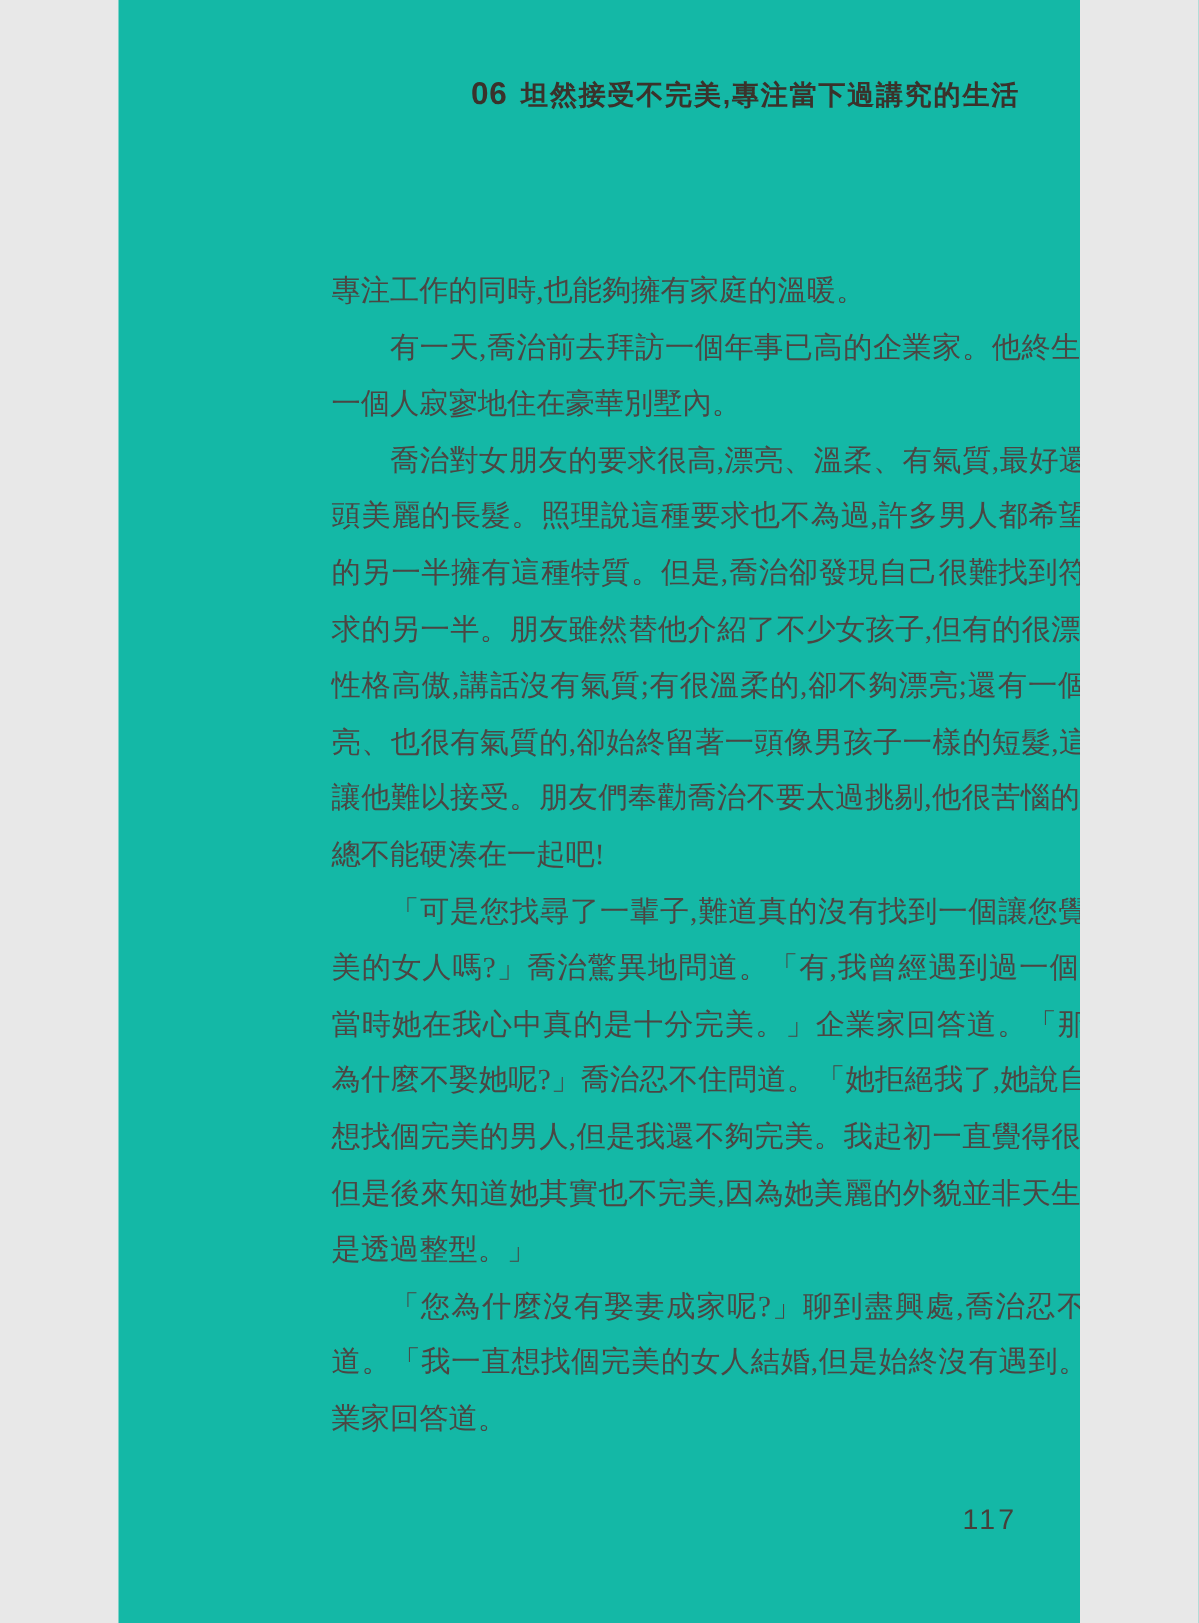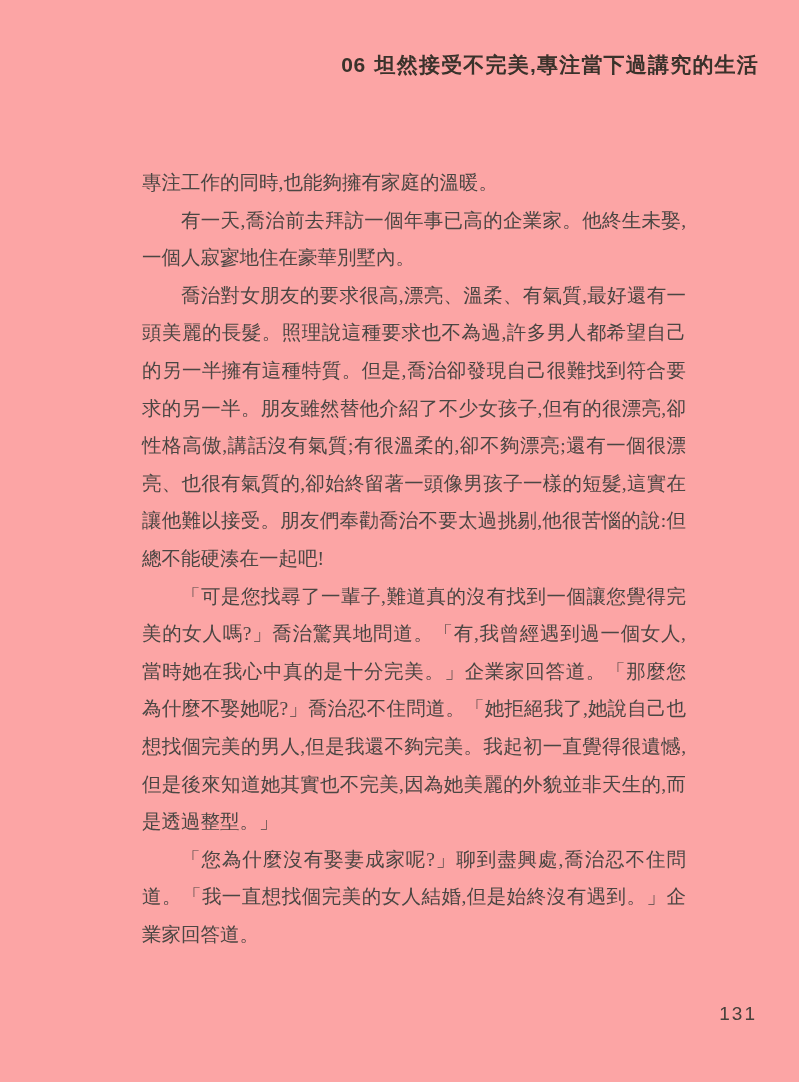--- a/index.html
+++ b/index.html
@@ -2,24 +2,24 @@
 <html lang="zh-Hant"><head>
 <meta charset="utf-8">
 <style>
   html, body {
     margin: 0;
     padding: 0;
     background: #e8e8e8;
   }
   .page {
     position: relative;
-    width: 799px;
+    width: 641px;
     height: 1082px;
     margin: 0 auto;
-    background: #fca5a5;
+    background: #14b8a6;
     overflow: hidden;
     font-family: "Liberation Serif", serif;
   }
   
   .running-head {
     position: absolute;
     top: 51px;
     right: 40px;
     display: flex;
     align-items: baseline;
@@ -27,29 +27,29 @@
     color: #3a322b;
     font-family: "Liberation Sans", sans-serif;
     white-space: nowrap;
   }
   .chapter-number {
     font-size: 21px;
     font-weight: 700;
     letter-spacing: 0.5px;
   }
   .chapter-title {
-    font-size: 21px;
+    font-size: 18px;
     font-weight: 600;
     letter-spacing: 1.2px;
   }
   
   .body-text {
     position: absolute;
     left: 142px;
-    top: 164px;
+    top: 176px;
     width: 544px;
     color: #4b4643;
     font-size: 19.5px;
     line-height: 37.6px;
     text-align: justify;
     text-justify: inter-ideograph;
   }
   .body-text p {
     margin: 0;
     padding: 0;
@@ -79,15 +79,15 @@
   </div>
 
   <div class="body-text">
     <p>專注工作的同時,也能夠擁有家庭的溫暖。</p>
     <p class="indent">有一天,喬治前去拜訪一個年事已高的企業家。他終生未娶,一個人寂寥地住在豪華別墅內。</p>
     <p class="indent">喬治對女朋友的要求很高,漂亮、溫柔、有氣質,最好還有一頭美麗的長髮。照理說這種要求也不為過,許多男人都希望自己的另一半擁有這種特質。但是,喬治卻發現自己很難找到符合要求的另一半。朋友雖然替他介紹了不少女孩子,但有的很漂亮,卻性格高傲,講話沒有氣質;有很溫柔的,卻不夠漂亮;還有一個很漂亮、也很有氣質的,卻始終留著一頭像男孩子一樣的短髮,這實在讓他難以接受。朋友們奉勸喬治不要太過挑剔,他很苦惱的說:但總不能硬湊在一起吧!</p>
     <p class="indent">「可是您找尋了一輩子,難道真的沒有找到一個讓您覺得完美的女人嗎?」喬治驚異地問道。「有,我曾經遇到過一個女人,當時她在我心中真的是十分完美。」企業家回答道。「那麼您為什麼不娶她呢?」喬治忍不住問道。「她拒絕我了,她說自己也想找個完美的男人,但是我還不夠完美。我起初一直覺得很遺憾,但是後來知道她其實也不完美,因為她美麗的外貌並非天生的,而是透過整型。」</p>
     <p class="indent">「您為什麼沒有娶妻成家呢?」聊到盡興處,喬治忍不住問道。「我一直想找個完美的女人結婚,但是始終沒有遇到。」企業家回答道。</p>
   </div>
 
-  <div class="page-number">131</div>
+  <div class="page-number">117</div>
 
 </div>
 
 </body></html>

